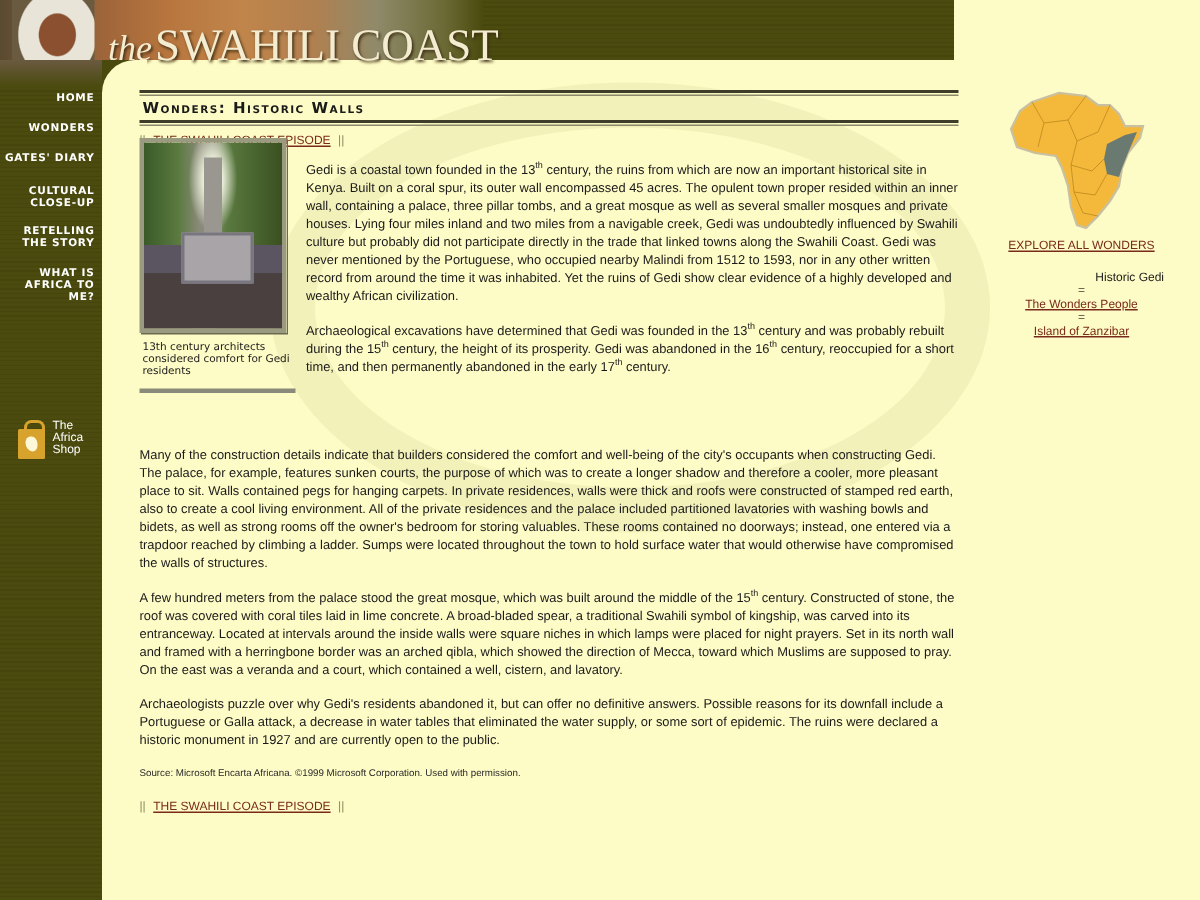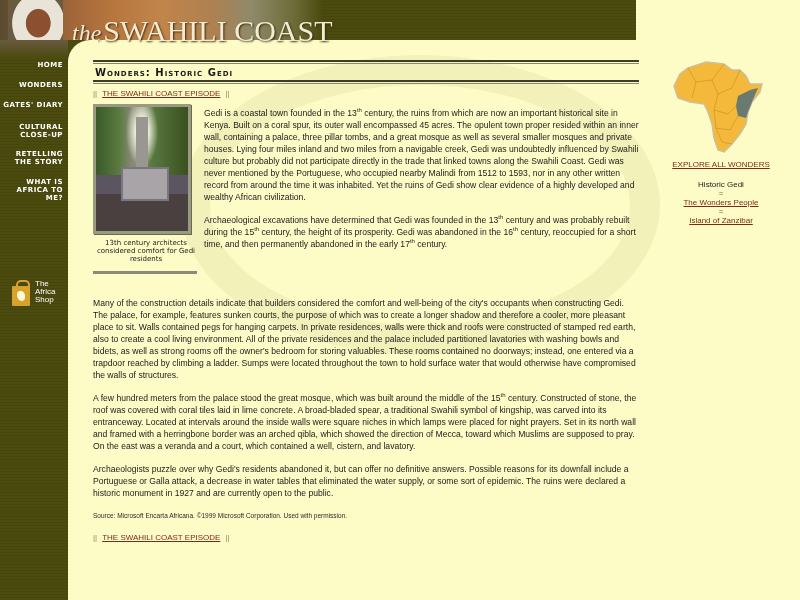--- a/index.html
+++ b/index.html
@@ -79,21 +79,21 @@
     .dbl-rule { height: 4px; border-top: 2px solid #3d3d2a; border-bottom: 1px solid #8a8a6a; }
     .page-title {
       font-family: "DejaVu Sans", sans-serif; font-weight: bold; font-size: 10px;
       letter-spacing: 1px; color: #1a1a1a; padding: 3px 2px 2px 2px;
       font-variant: small-caps; text-transform: none;
     }
     .breadcrumb { font-size: 8px; color: #7a3a1a; padding: 5px 0 0 0; }
     .breadcrumb .sep { color: #8a8a60; }
     .breadcrumb a { color: #7a2a1a; text-decoration: underline; margin: 0 5px; cursor: pointer; }
     .figure {
-      position: absolute; left: 0px; top: 44px; width: 104px; text-align: center;
+      position: absolute; left: 0px; top: 32px; width: 104px;
     }
     .figure .frame {
       width: 98px; height: 130px; border: 3px solid #9a9a80;
       background:
         linear-gradient(180deg, transparent 55%, #5a5560 55% 70%, #4a4040 70%),
         radial-gradient(ellipse at 50% 20%, #e8ecd8 0 10%, transparent 25%),
         linear-gradient(90deg, #3a5a28 0%, #5a7a40 25%, #8a8a78 40% 50%, #5a7a40 60%, #3a5020 100%);
       position: relative; box-shadow: 1px 1px 0 #6a6a50;
     }
     .figure .frame::before {
@@ -117,21 +117,21 @@
     .article p.first { margin-top: 9px; }
     
     .right { position: absolute; left: 666px; top: 58px; width: 110px; text-align: center; }
     .africa { width: 110px; height: 95px; margin: 0 auto; position: relative; }
     .explore { font-size: 8px; color: #7a2a1a; text-decoration: underline; display: inline-block; margin-top: 3px; cursor: pointer; }
     .related-head {
       margin-top: 28px; border-top: 3px double #3d3d2a; border-bottom: 3px double #3d3d2a;
       font-weight: bold; font-size: 8px; padding: 2px 0; color: #1a1a1a;
     }
     .related-list { margin-top: 9px; font-size: 8px; line-height: 9px; }
-    .related-list .cur { color: #1a1a1a; }
+    .related-list .cur { color: #1a1a1a; text-align: right; }
     .related-list .eq { color: #6a6a50; }
     .related-list a { color: #7a2a1a; text-decoration: underline; cursor: pointer; }
     .bg-map {
       position: absolute; left: 180px; top: 55px; width: 480px; height: 300px;
       opacity: 0.07; border-radius: 50%; border: 30px solid #6a6a20; pointer-events: none;
     }
   </style>
 </head>
 <body>
 
@@ -168,21 +168,21 @@
       <div>Shop</div>
     </div>
   </div>
 </div>
 
 <div class="content-corner"></div>
 <div class="bg-map"></div>
 
 <div class="main">
   <div class="dbl-rule"></div>
-  <div class="page-title">Wonders: Historic Gedi</div>
+  <div class="page-title">Wonders: Historic Walls</div>
   <div class="dbl-rule"></div>
   <div class="breadcrumb">
     <span class="sep">||</span><a>THE SWAHILI COAST EPISODE</a><span class="sep">||</span>
   </div>
 
   <div class="figure">
     <div class="frame"></div>
     <div class="caption">13th century architects considered comfort for Gedi residents</div>
     <div class="cap-rule"></div>
   </div>

